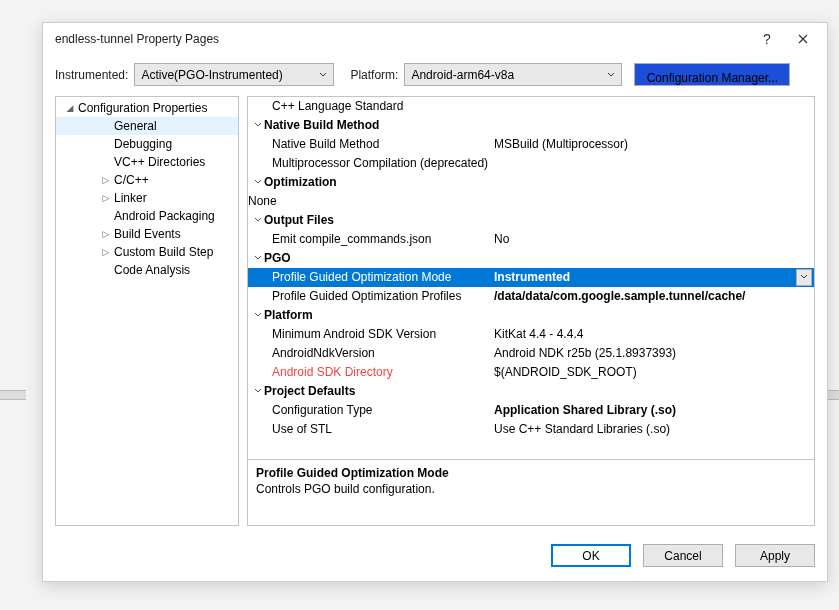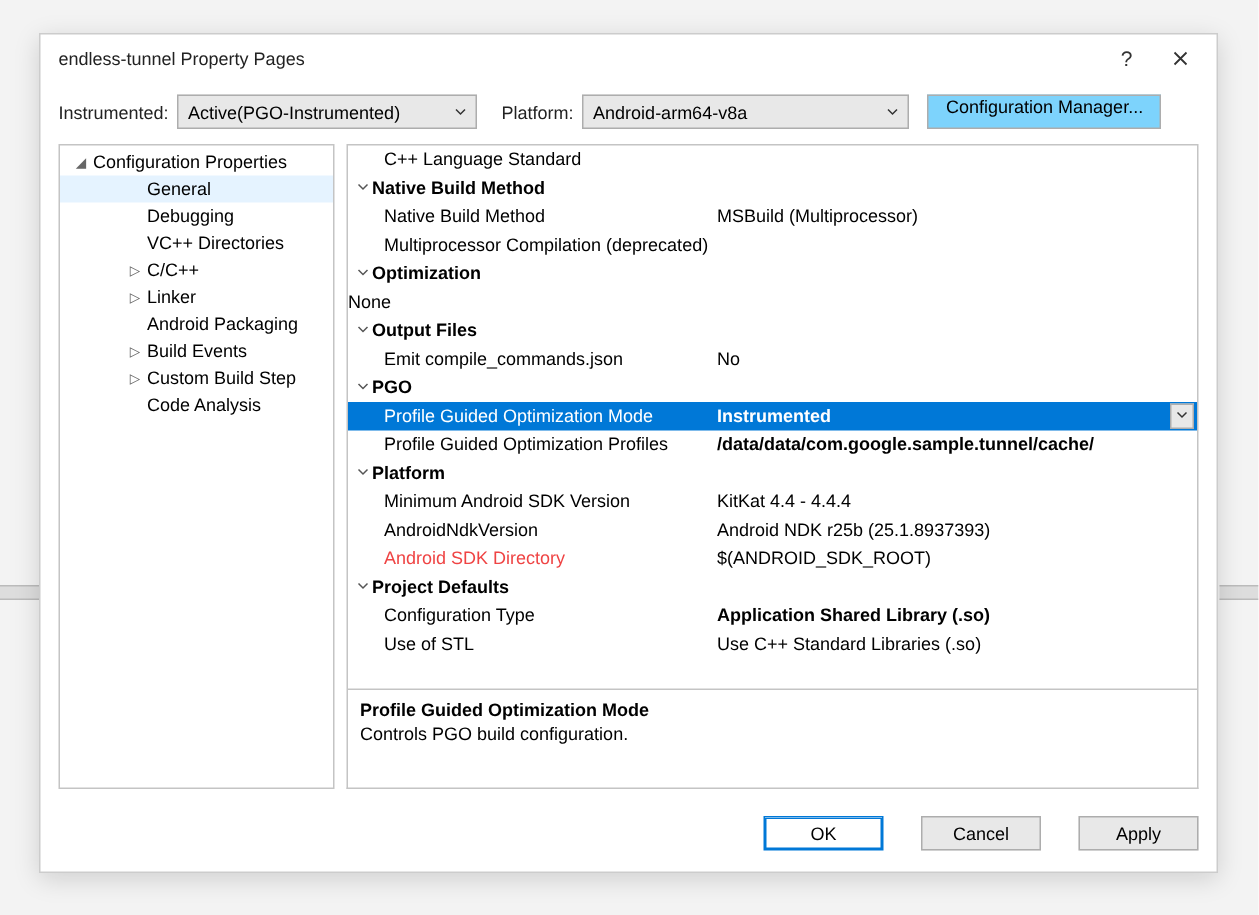--- a/index.html
+++ b/index.html
@@ -1,25 +1,25 @@
 <!DOCTYPE html>
 <html><head>
   <meta charset="utf-8">
   <style>
     * { box-sizing: border-box; margin: 0; padding: 0; }
     body { font-family: "Segoe UI", Tahoma, sans-serif; font-size: 12px; background: #f3f3f3; width: 839px; height: 610px; position: relative; }
-    .dialog { position: absolute; left: 26px; top: 22px; width: 786px; height: 560px; background: #fff; border: 1px solid #ccc; box-shadow: 0 4px 16px rgba(0,0,0,0.15); display: flex; flex-direction: column; }
+    .dialog { position: absolute; left: 42px; top: 22px; width: 786px; height: 560px; background: #fff; border: 1px solid #ccc; box-shadow: 0 4px 16px rgba(0,0,0,0.15); display: flex; flex-direction: column; }
     .titlebar { height: 32px; display: flex; align-items: center; padding: 0 6px 0 12px; }
     .titlebar .title { flex: 1; font-size: 12px; color: #222; }
     .titlebar .ctrl { width: 36px; height: 28px; display: flex; align-items: center; justify-content: center; color: #333; font-size: 14px; cursor: default; }
     .toolbar { display: flex; align-items: center; gap: 6px; padding: 8px 12px 10px 12px; }
     .toolbar label { font-size: 12px; color: #222; }
     .combo { height: 23px; border: 1px solid #adadad; background: #e8e8e8; display: flex; align-items: center; padding: 0 6px; font-size: 12px; position: relative; }
     .combo .arrow { position: absolute; right: 6px; top: 50%; transform: translateY(-50%); }
-    .btn { height: 23px; border: 1px solid #adadad; background: #7dd3fc; padding: 0 10px; font-size: 12px; display: flex; align-items: flex-start; }
+    .btn { height: 23px; border: 1px solid #adadad; background: #1d4ed8; padding: 0 10px; font-size: 12px; display: flex; align-items: flex-end; }
     .content { flex: 1; display: flex; gap: 8px; padding: 0 12px 8px 12px; min-height: 0; }
     .tree { width: 184px; border: 1px solid #c4c4c4; background: #fff; overflow: auto; padding: 2px 0; }
     .tree-node { display: flex; align-items: center; height: 18px; padding-left: 8px; font-size: 12px; cursor: default; }
     .tree-node .exp { width: 12px; display: inline-flex; justify-content: center; align-items: center; color: #666; font-size: 9px; }
     .tree-node .lbl { padding-left: 2px; }
     .tree-node.selected { background: #e5f3ff; }
     .tree-node.level1 { padding-left: 8px; }
     .tree-node.level2 { padding-left: 44px; }
     .grid-wrap { flex: 1; display: flex; flex-direction: column; min-height: 0; }
     .grid { flex: 1; border: 1px solid #c4c4c4; overflow-y: scroll; background: #fff; position: relative; }
@@ -31,21 +31,21 @@
     .row.prop .c1 { padding-left: 24px; }
     .row.selected { background: #0078d7; color: #fff; }
     .row.selected .c2 { font-weight: 600; }
     .row.bold .c2 { font-weight: 600; }
     .row.dim .c1 { color: #ef4444; }
     .row .dd { position: absolute; right: 2px; width: 16px; height: 17px; border: 1px solid #adadad; background: #e8e8e8; display: flex; align-items: center; justify-content: center; }
     .row { position: relative; }
     .desc { border: 1px solid #c4c4c4; border-top: none; background: #fff; padding: 6px 8px; height: 66px; }
     .desc .dtitle { font-weight: 600; font-size: 12px; margin-bottom: 2px; }
     .desc .dtext { font-size: 12px; }
-    .footer { display: flex; justify-content: flex-end; gap: 25px; padding: 10px 12px 14px 1px; }
+    .footer { display: flex; justify-content: flex-end; gap: 12px; padding: 10px 12px 14px 1px; }
     .fbtn { width: 80px; height: 23px; border: 1px solid #adadad; background: #e8e8e8; font-size: 12px; display: flex; align-items: center; justify-content: center; }
     .fbtn.primary { border: 1px solid #0078d7; box-shadow: inset 0 0 0 1px #0078d7; background: #fff; }
     svg.arrow-down { width: 8px; height: 8px; }
     .bg-stripe { position: absolute; left: 0; top: 390px; width: 26px; height: 10px; background: #ddd; border-top: 1px solid #bbb; border-bottom: 1px solid #bbb; }
     .bg-stripe.r { left: auto; right: 0; }
   </style>
 </head>
 <body>
 
 <div class="bg-stripe"></div>

